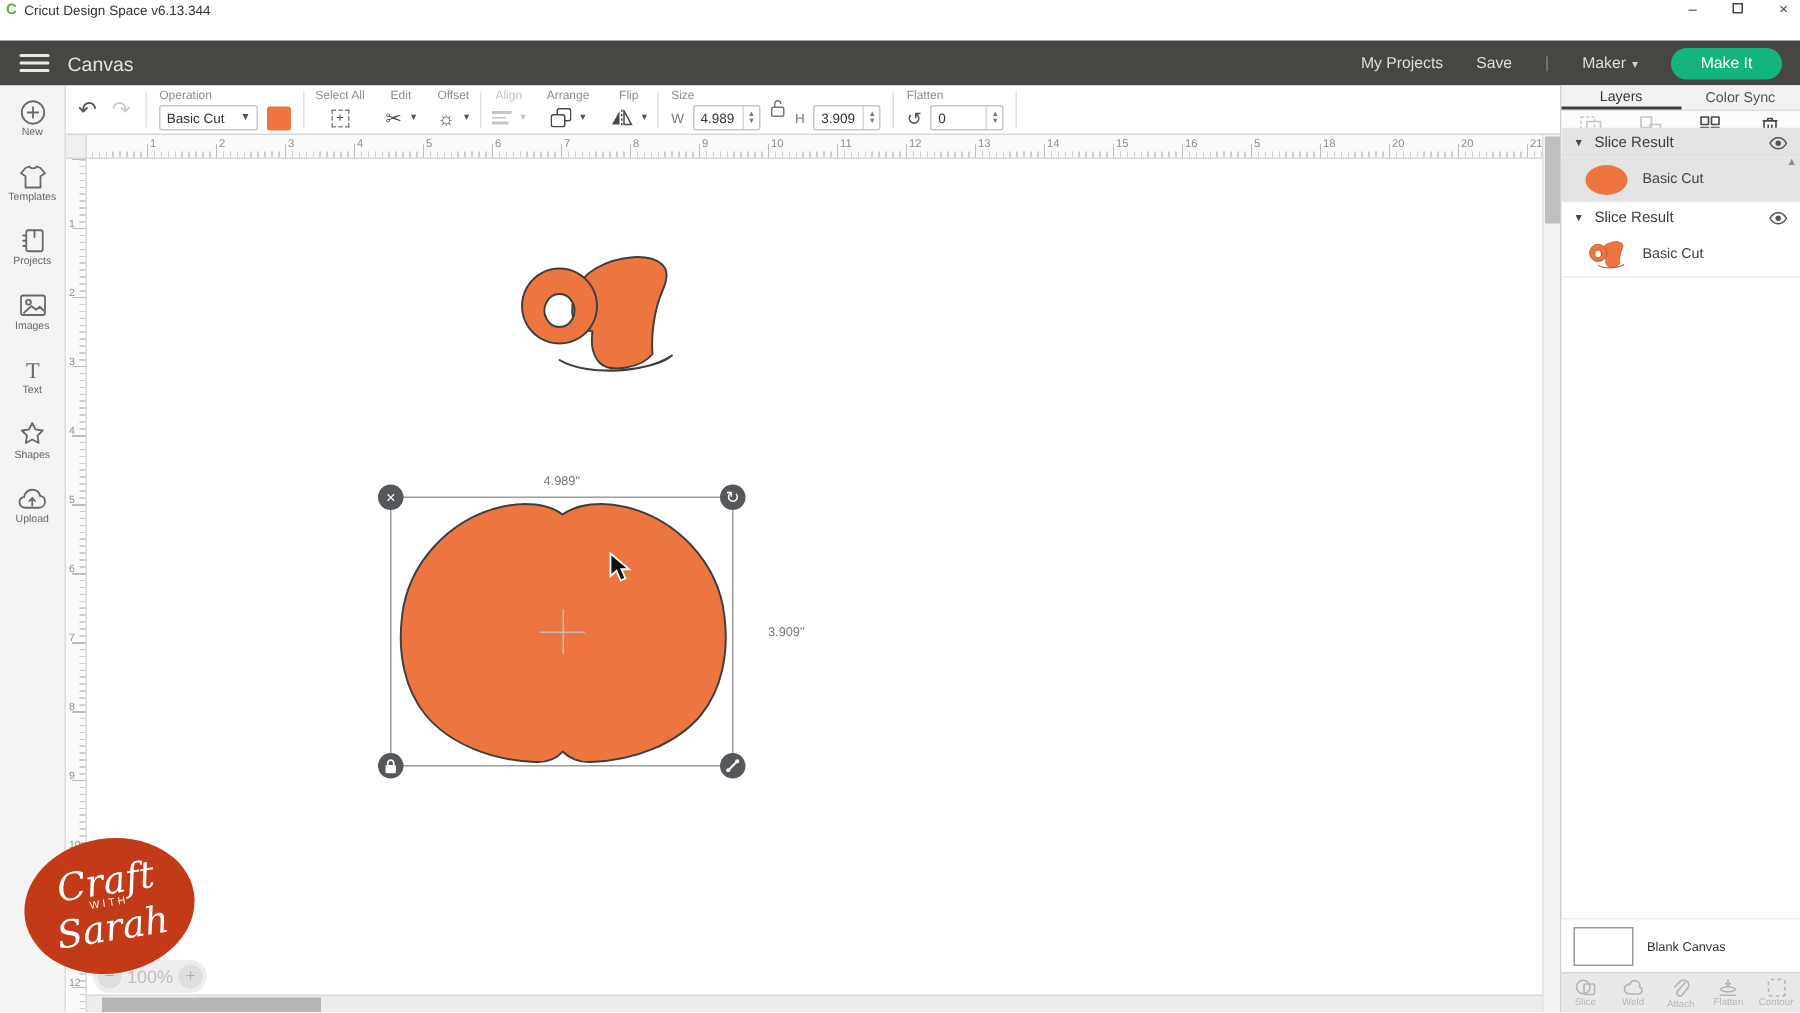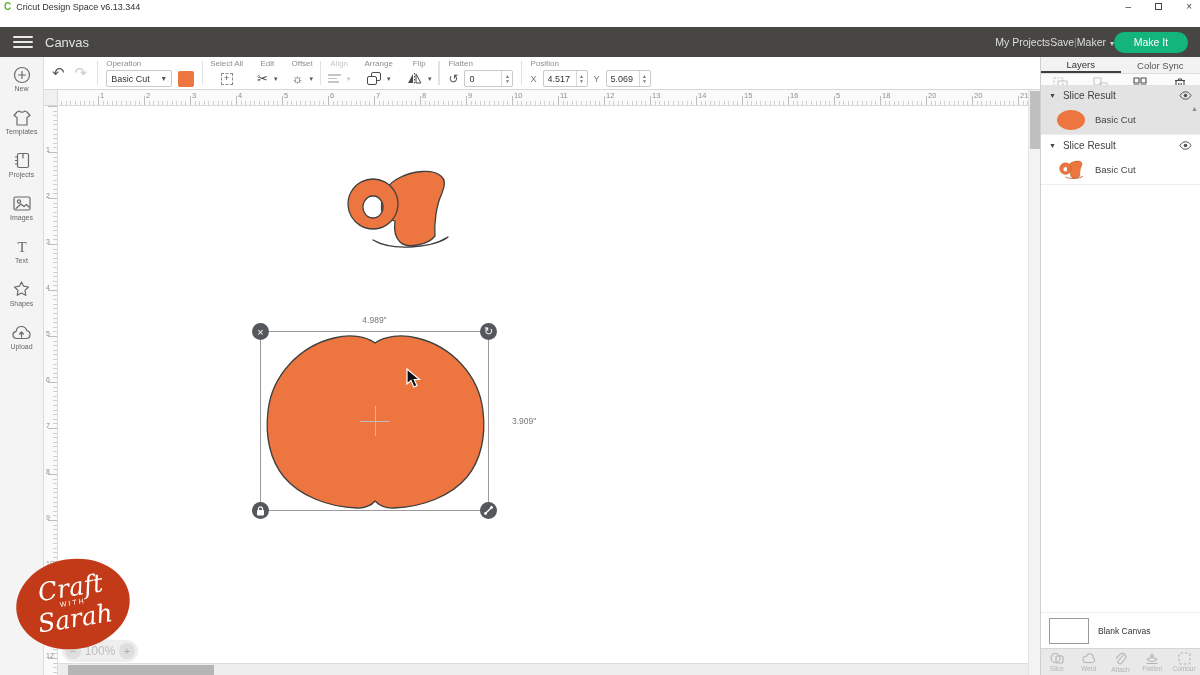--- a/index.html
+++ b/index.html
@@ -17,21 +17,21 @@
 
   .menubar { position:absolute; left:0; top:13px; width:1200px; height:14px; background:#fff;
     border-bottom:1px solid #ececec; display:flex; align-items:center; gap:12px; padding-left:6px;
     font-size:10px; color:#333; }
 
   .appheader { position:absolute; left:0; top:27px; width:1200px; height:30px; background:#474643;
     display:flex; align-items:center; color:#e4e4e4; }
   .hamburger { width:20px; margin:0 12px 0 13px; cursor:pointer; }
   .hamburger span { display:block; height:2.5px; background:#e9e9e9; margin:2.5px 0; border-radius:1px; }
   .nav-title { font-size:13px; color:#e2e2e2; }
-  .header-right { position:absolute; right:12px; display:flex; align-items:center; gap:0; font-size:10.5px; }
+  .header-right { position:absolute; right:12px; display:flex; align-items:center; gap:22px; font-size:10.5px; }
   .hdr-link { color:#dedede; cursor:pointer; }
   .hdr-sep { color:#8a8a88; }
   .chev { font-size:8px; margin-left:4px; color:#cfcfcf; }
   .makeit { background:#14b57c; color:#fff; border:none; border-radius:11px; height:21px; width:74px;
     font-size:10.5px; cursor:pointer; font-family:inherit; }
 
   
   .toolbar { position:absolute; left:44px; top:57px; width:996px; height:33px; background:#fff;
     border-bottom:1px solid #d7d7d7; display:flex; align-items:stretch; }
   .tgroup { display:flex; flex-direction:column; align-items:flex-start; padding:2px 8px 0 8px; }
@@ -264,47 +264,53 @@
       <span class="ticon">
           <svg width="15" height="11" viewBox="0 0 15 11">
             <path d="M6,1 L6,10 L1,10 Z" fill="#4a4a4a"></path>
             <path d="M9,1 L9,10 L14,10 Z" fill="none" stroke="#4a4a4a"></path>
             <line x1="7.5" y1="0" x2="7.5" y2="11" stroke="#4a4a4a" stroke-dasharray="1.5,1.5"></line>
           </svg>
           <span class="dd-caret">▾</span>
         </span>
     </div>
     <div class="tdivider"></div>
+    <div class="tgroup">
+      <span class="tlabel">Size</span>
+      <div class="tcontrols">
+        <span class="axis-label">W</span>
+        <div class="field">
+          <input value="4.989" style="">
+          <span class="stepper">▲<br>▼</span>
+        </div>
+        <span class="lockwrap">
+            <svg width="11" height="12" viewBox="0 0 11 12">
+              <rect x="1.5" y="5.5" width="8" height="6" rx="1" fill="none" stroke="#777"></rect>
+              <path d="M3.5,5.5 V3.5 a2,2.4 0 0 1 4,0" fill="none" stroke="#777"></path>
+            </svg>
+          </span>
+        <span class="axis-label">H</span>
+        <div class="field">
+          <input value="3.909" style="">
+          <span class="stepper">▲<br>▼</span>
+        </div>
+      </div>
+    </div>
     <div class="tdivider"></div>
     <div class="tgroup">
       <span class="tlabel">Flatten</span>
       <div class="tcontrols">
         <span style="font-size:12px;color:#555;">↺</span>
         <div class="field">
           <input style="width: 36px;" value="0">
           <span class="stepper">▲<br>▼</span>
         </div>
       </div>
     </div>
     <div class="tdivider"></div>
-    <div class="tgroup">
-      <span class="tlabel">Position</span>
-      <div class="tcontrols">
-        <span class="axis-label">X</span>
-        <div class="field">
-          <input value="4.517" style="">
-          <span class="stepper">▲<br>▼</span>
-        </div>
-        <span class="axis-label">Y</span>
-        <div class="field">
-          <input value="5.069" style="">
-          <span class="stepper">▲<br>▼</span>
-        </div>
-      </div>
-    </div>
   </div>
 
   <div class="sidebar" id="sidebar">
       <div class="side-item">
         <span class="side-icon">
           <svg width="18" height="18" viewBox="0 0 18 18">
             <circle cx="9" cy="9" r="7.5" stroke="#6a6a6a" stroke-width="1.2" fill="none" stroke-linejoin="round" stroke-linecap="round"></circle>
             <line x1="9" y1="5.5" x2="9" y2="12.5" stroke="#6a6a6a" stroke-width="1.2" fill="none" stroke-linejoin="round" stroke-linecap="round"></line>
             <line x1="5.5" y1="9" x2="12.5" y2="9" stroke="#6a6a6a" stroke-width="1.2" fill="none" stroke-linejoin="round" stroke-linecap="round"></line>
           </svg>

